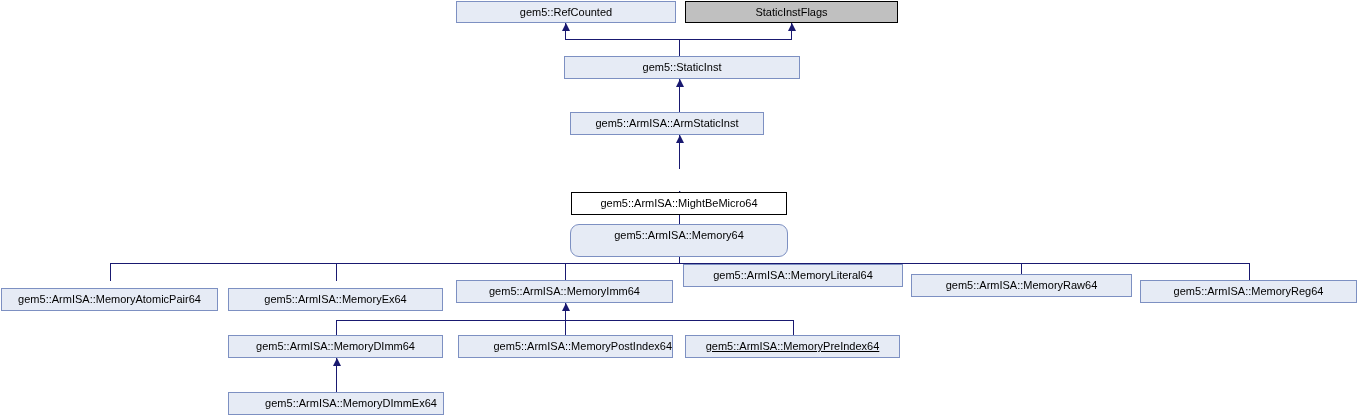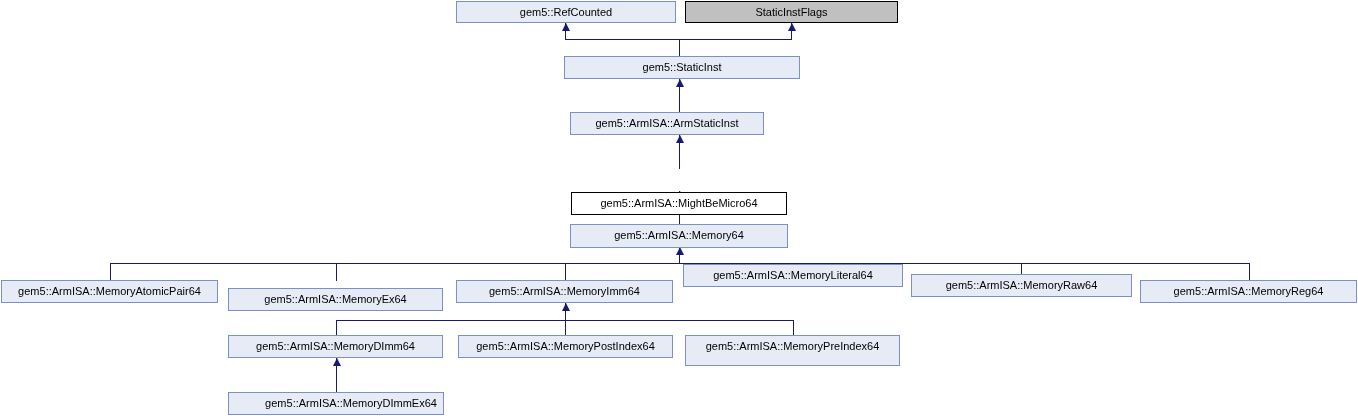--- a/index.html
+++ b/index.html
@@ -81,24 +81,24 @@
     <div class="arrowhead" style="left: 675.5px; top: 135px;"></div>
     <div class="arrowhead" style="left: 675.5px; top: 191px;"></div>
     <div class="arrowhead" style="left: 675.5px; top: 247px;"></div>
     <div class="arrowhead" style="left: 561.5px; top: 303px;"></div>
     <div class="arrowhead" style="left: 332.5px; top: 358px;"></div>
     <div class="node linked" style="left: 456px; top: 1px; width: 220px; height: 22px; line-height: 20px;">gem5::RefCounted</div>
     <div class="node external" style="left: 685px; top: 1px; width: 213px; height: 22px; line-height: 20px;">StaticInstFlags</div>
     <div class="node linked" style="left: 564px; top: 56px; width: 236px; height: 23px; line-height: 21px;">gem5::StaticInst</div>
     <div class="node linked" style="left: 570px; top: 112px; width: 194px; height: 23px; line-height: 21px;">gem5::ArmISA::ArmStaticInst</div>
     <div class="node current" style="left: 571px; top: 168px; width: 216px; height: 23px; line-height: 21px; margin-top: 24px;">gem5::ArmISA::MightBeMicro64</div>
-    <div class="node linked" style="left: 570px; top: 224px; width: 218px; height: 24px; line-height: 21px;">gem5::ArmISA::Memory64</div>
-    <div class="node linked" style="left: 1px; top: 280px; width: 217px; height: 23px; line-height: 21px;">gem5::ArmISA::MemoryAtomicPair64</div>
+    <div class="node linked" style="left: 570px; top: 224px; width: 218px; height: 33px; line-height: 21px; border-radius: 9px;">gem5::ArmISA::Memory64</div>
+    <div class="node linked" style="left: 1px; top: 288px; width: 217px; height: 23px; line-height: 21px;">gem5::ArmISA::MemoryAtomicPair64</div>
     <div class="node linked" style="left: 228px; top: 288px; width: 215px; height: 23px; line-height: 21px;">gem5::ArmISA::MemoryEx64</div>
     <div class="node linked" style="left: 456px; top: 280px; width: 217px; height: 23px; line-height: 21px;">gem5::ArmISA::MemoryImm64</div>
     <div class="node linked" style="left: 683px; top: 264px; width: 220px; height: 23px; line-height: 21px;">gem5::ArmISA::MemoryLiteral64</div>
     <div class="node linked" style="left: 911px; top: 274px; width: 221px; height: 23px; line-height: 21px;">gem5::ArmISA::MemoryRaw64</div>
     <div class="node linked" style="left: 1140px; top: 280px; width: 217px; height: 23px; line-height: 21px;">gem5::ArmISA::MemoryReg64</div>
     <div class="node linked" style="left: 228px; top: 335px; width: 215px; height: 23px; line-height: 21px;">gem5::ArmISA::MemoryDImm64</div>
-    <div class="node linked" style="left: 458px; top: 335px; width: 215px; height: 23px; line-height: 21px;">gem5::ArmISA::MemoryPostIndex64</div>
-    <div class="node linked" style="left: 685px; top: 335px; width: 215px; height: 31px; line-height: 21px;">gem5::ArmISA::MemoryPreIndex64</div>
+    <div class="node linked" style="left: 458px; top: 335px; width: 215px; height: 23px; line-height: 21px; text-align: right;">gem5::ArmISA::MemoryPostIndex64</div>
+    <div class="node linked" style="left: 685px; top: 335px; width: 215px; height: 23px; line-height: 21px; text-decoration: underline;">gem5::ArmISA::MemoryPreIndex64</div>
     <div class="node linked" style="left: 228px; top: 392px; width: 216px; height: 23px; line-height: 21px; padding-left: 30px;">gem5::ArmISA::MemoryDImmEx64</div>
   </div>
 
 </body></html>

